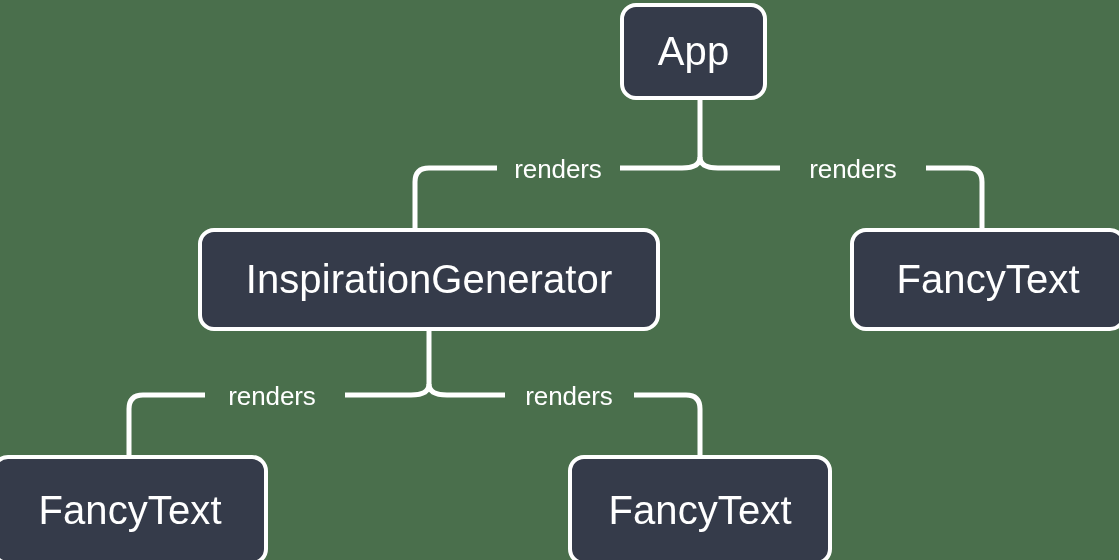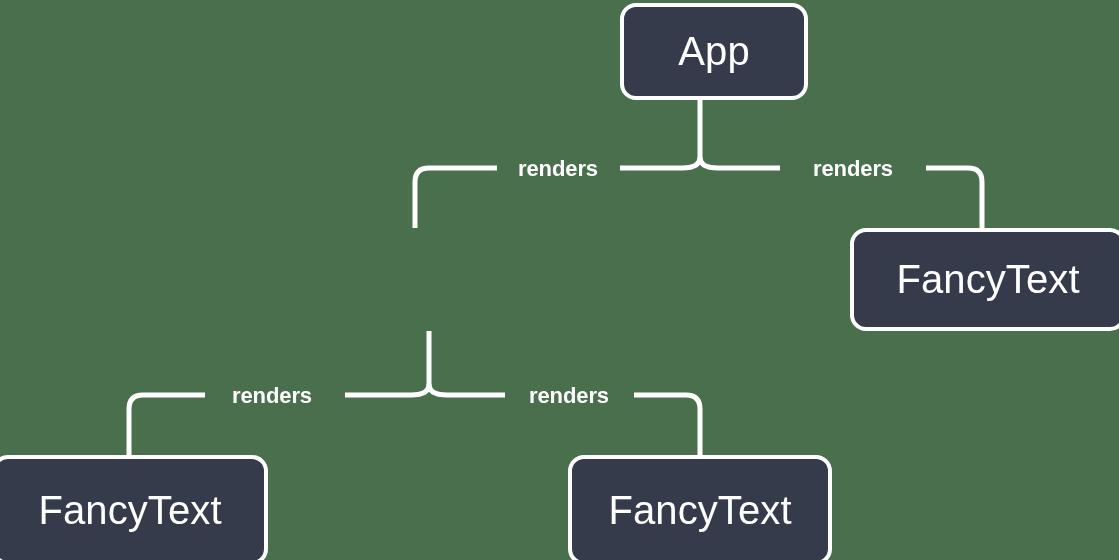--- a/index.html
+++ b/index.html
@@ -37,29 +37,29 @@
     justify-content: center;
     color: #ffffff;
     font-size: 40px;
     font-weight: 400;
     letter-spacing: 0.1px;
     white-space: nowrap;
   }
   .edge-label {
     position: absolute;
     color: #ffffff;
-    font-size: 22px;
-    font-weight: 700;
+    font-size: 26px;
+    font-weight: 400;
     letter-spacing: -0.1px;
     white-space: nowrap;
     transform: translate(-50%, -50%);
     text-align: center;
   }
   
-  #node-app        { left: 620px; top: 3px;   width: 188px; height: 97px; }
+  #node-app        { left: 620px; top: 3px;   width: 147px; height: 97px; }
   #node-inspgen    { left: 198px; top: 228px; width: 462px; height: 103px; }
   #node-fancy-r    { left: 850px; top: 228px; width: 276px; height: 103px; }
   #node-fancy-bl   { left: -8px;  top: 455px; width: 276px; height: 110px; }
   #node-copyright  { left: 568px; top: 455px; width: 264px; height: 110px; }
 
   #label-app-left   { left: 558px; top: 169px; }
   #label-app-right  { left: 853px; top: 169px; }
   #label-ig-left    { left: 272px; top: 396px; }
   #label-ig-right   { left: 569px; top: 396px; }
 </style>
@@ -96,20 +96,23 @@
       <path d="M455,395 L505,395"></path>
       <path d="M634,395 L686,395"></path>
       <path d="M686,395 Q700,395 700,409 L700,455"></path>
     </g>
   </svg>
 
   <div class="node" id="node-app">
     <span>App</span>
   </div>
 
+  <div class="node" id="node-inspgen">
+    <span>InspirationGenerator</span>
+  </div>
 
   <div class="node" id="node-fancy-r">
     <span>FancyText</span>
   </div>
 
   <div class="node" id="node-fancy-bl">
     <span>FancyText</span>
   </div>
 
   <div class="node" id="node-copyright">

